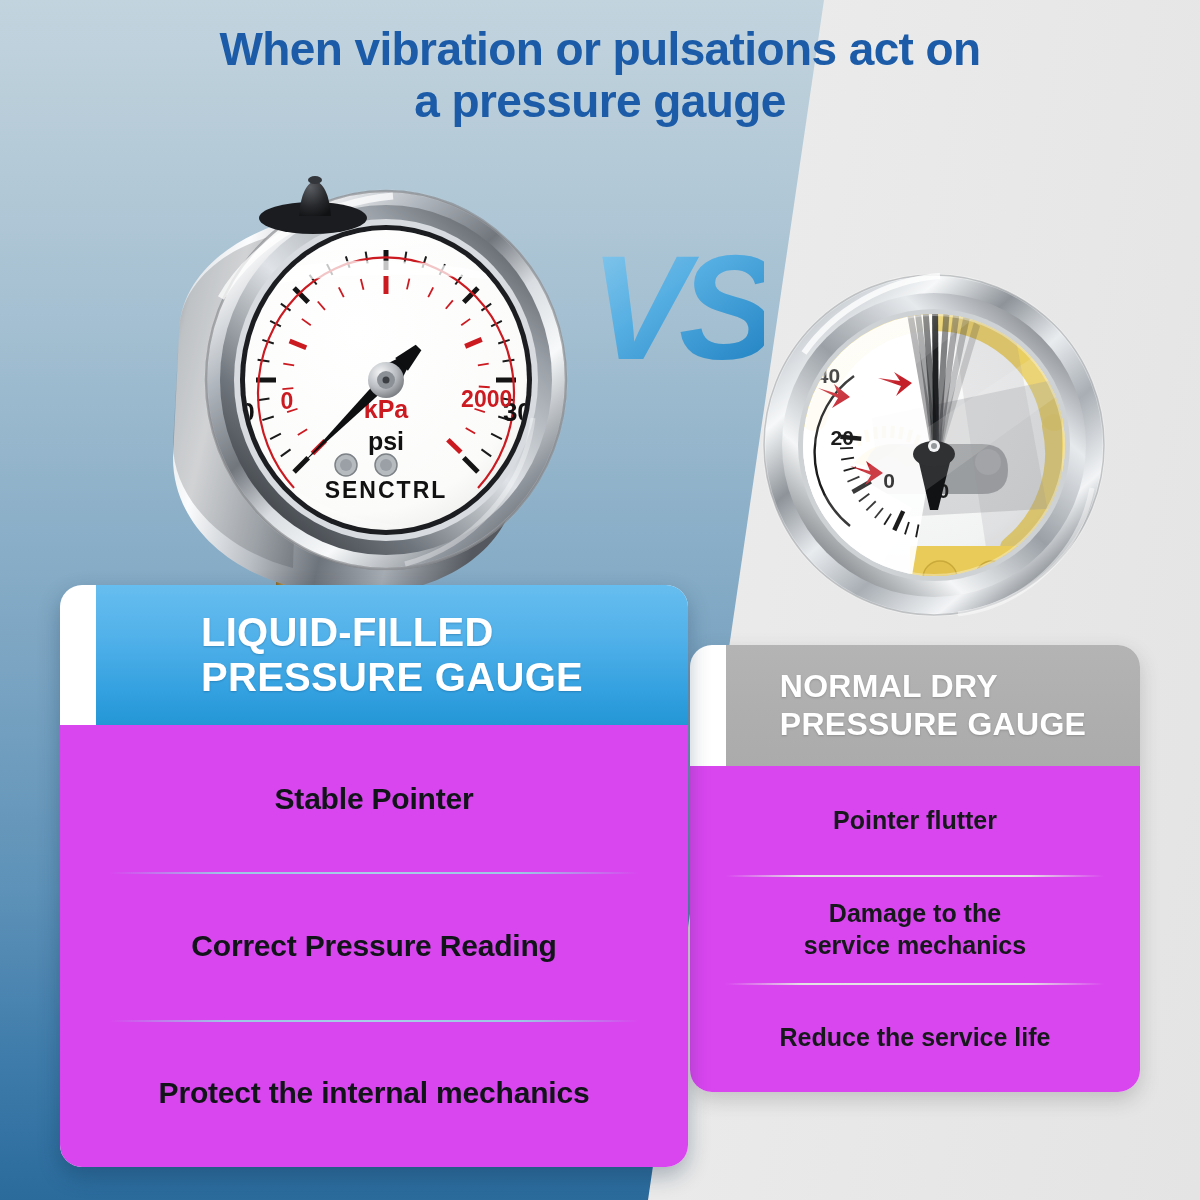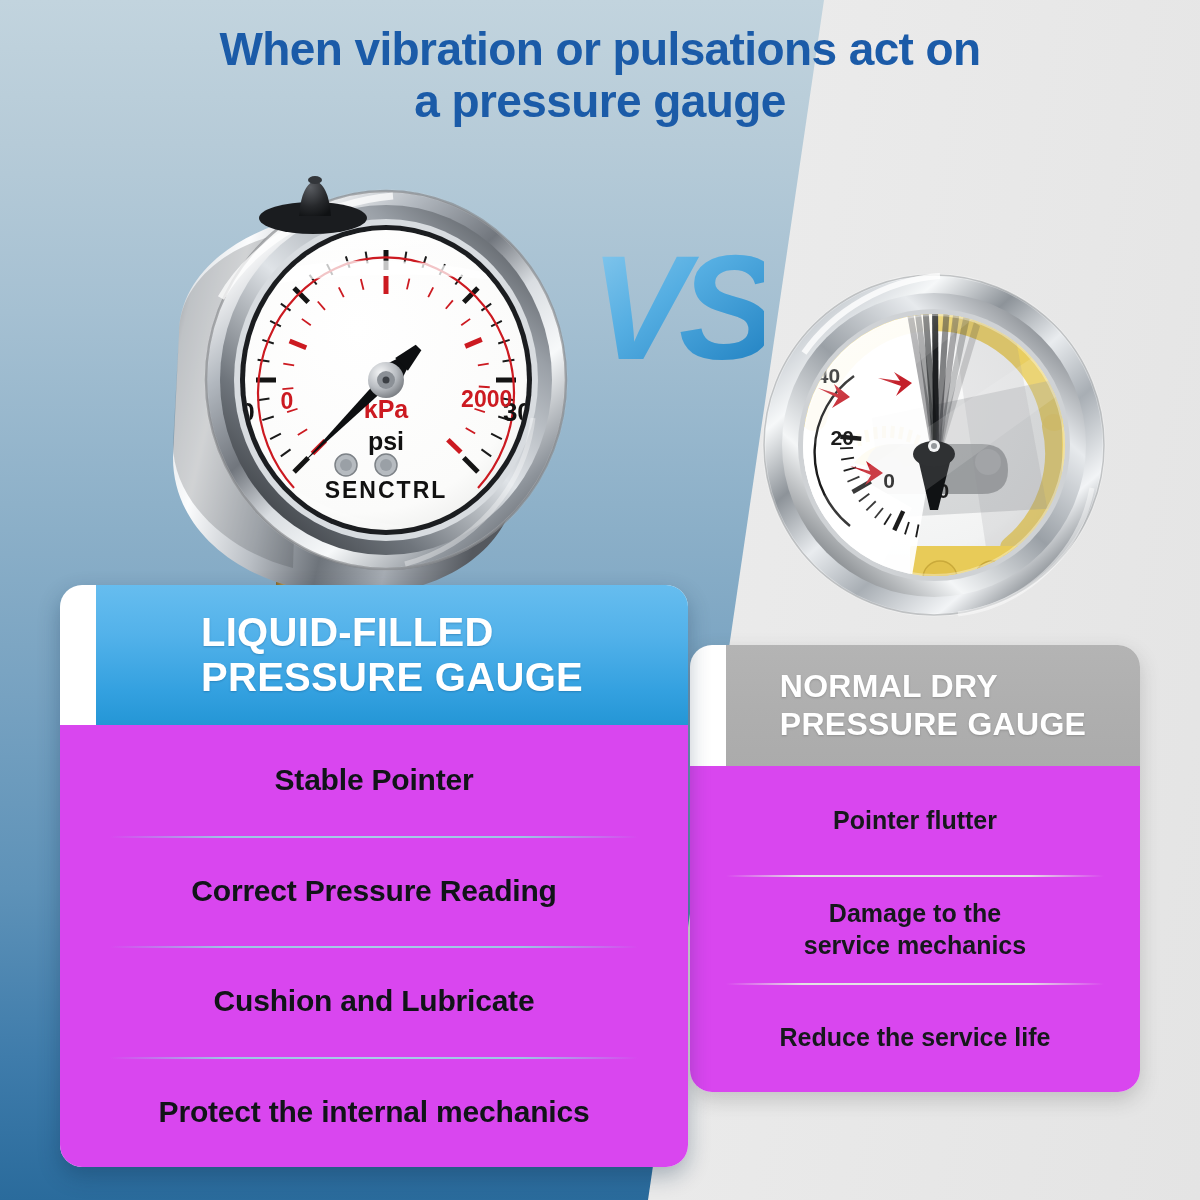--- a/index.html
+++ b/index.html
@@ -669,21 +669,20 @@
       <text x="6" y="130" font-family="Liberation Sans, sans-serif" font-size="148" font-weight="bold" font-style="italic" fill="url(#vsGrad)" letter-spacing="-10">VS</text>
     </svg>
   </div>
 
   <div class="card" id="card-liquid">
     <div class="card-head">LIQUID-FILLED
 PRESSURE GAUGE</div>
     <div class="card-body">
       <div class="row">Stable Pointer</div>
       <div class="row">Correct Pressure Reading</div>
-      <div class="row">Cushion and Lubricate</div>
       <div class="row">Protect the internal mechanics</div>
     </div>
   </div>
 
   <div class="card" id="card-dry">
     <div class="card-head">NORMAL DRY
 PRESSURE GAUGE</div>
     <div class="card-body">
       <div class="row">Pointer flutter</div>
       <div class="row">Damage to the

